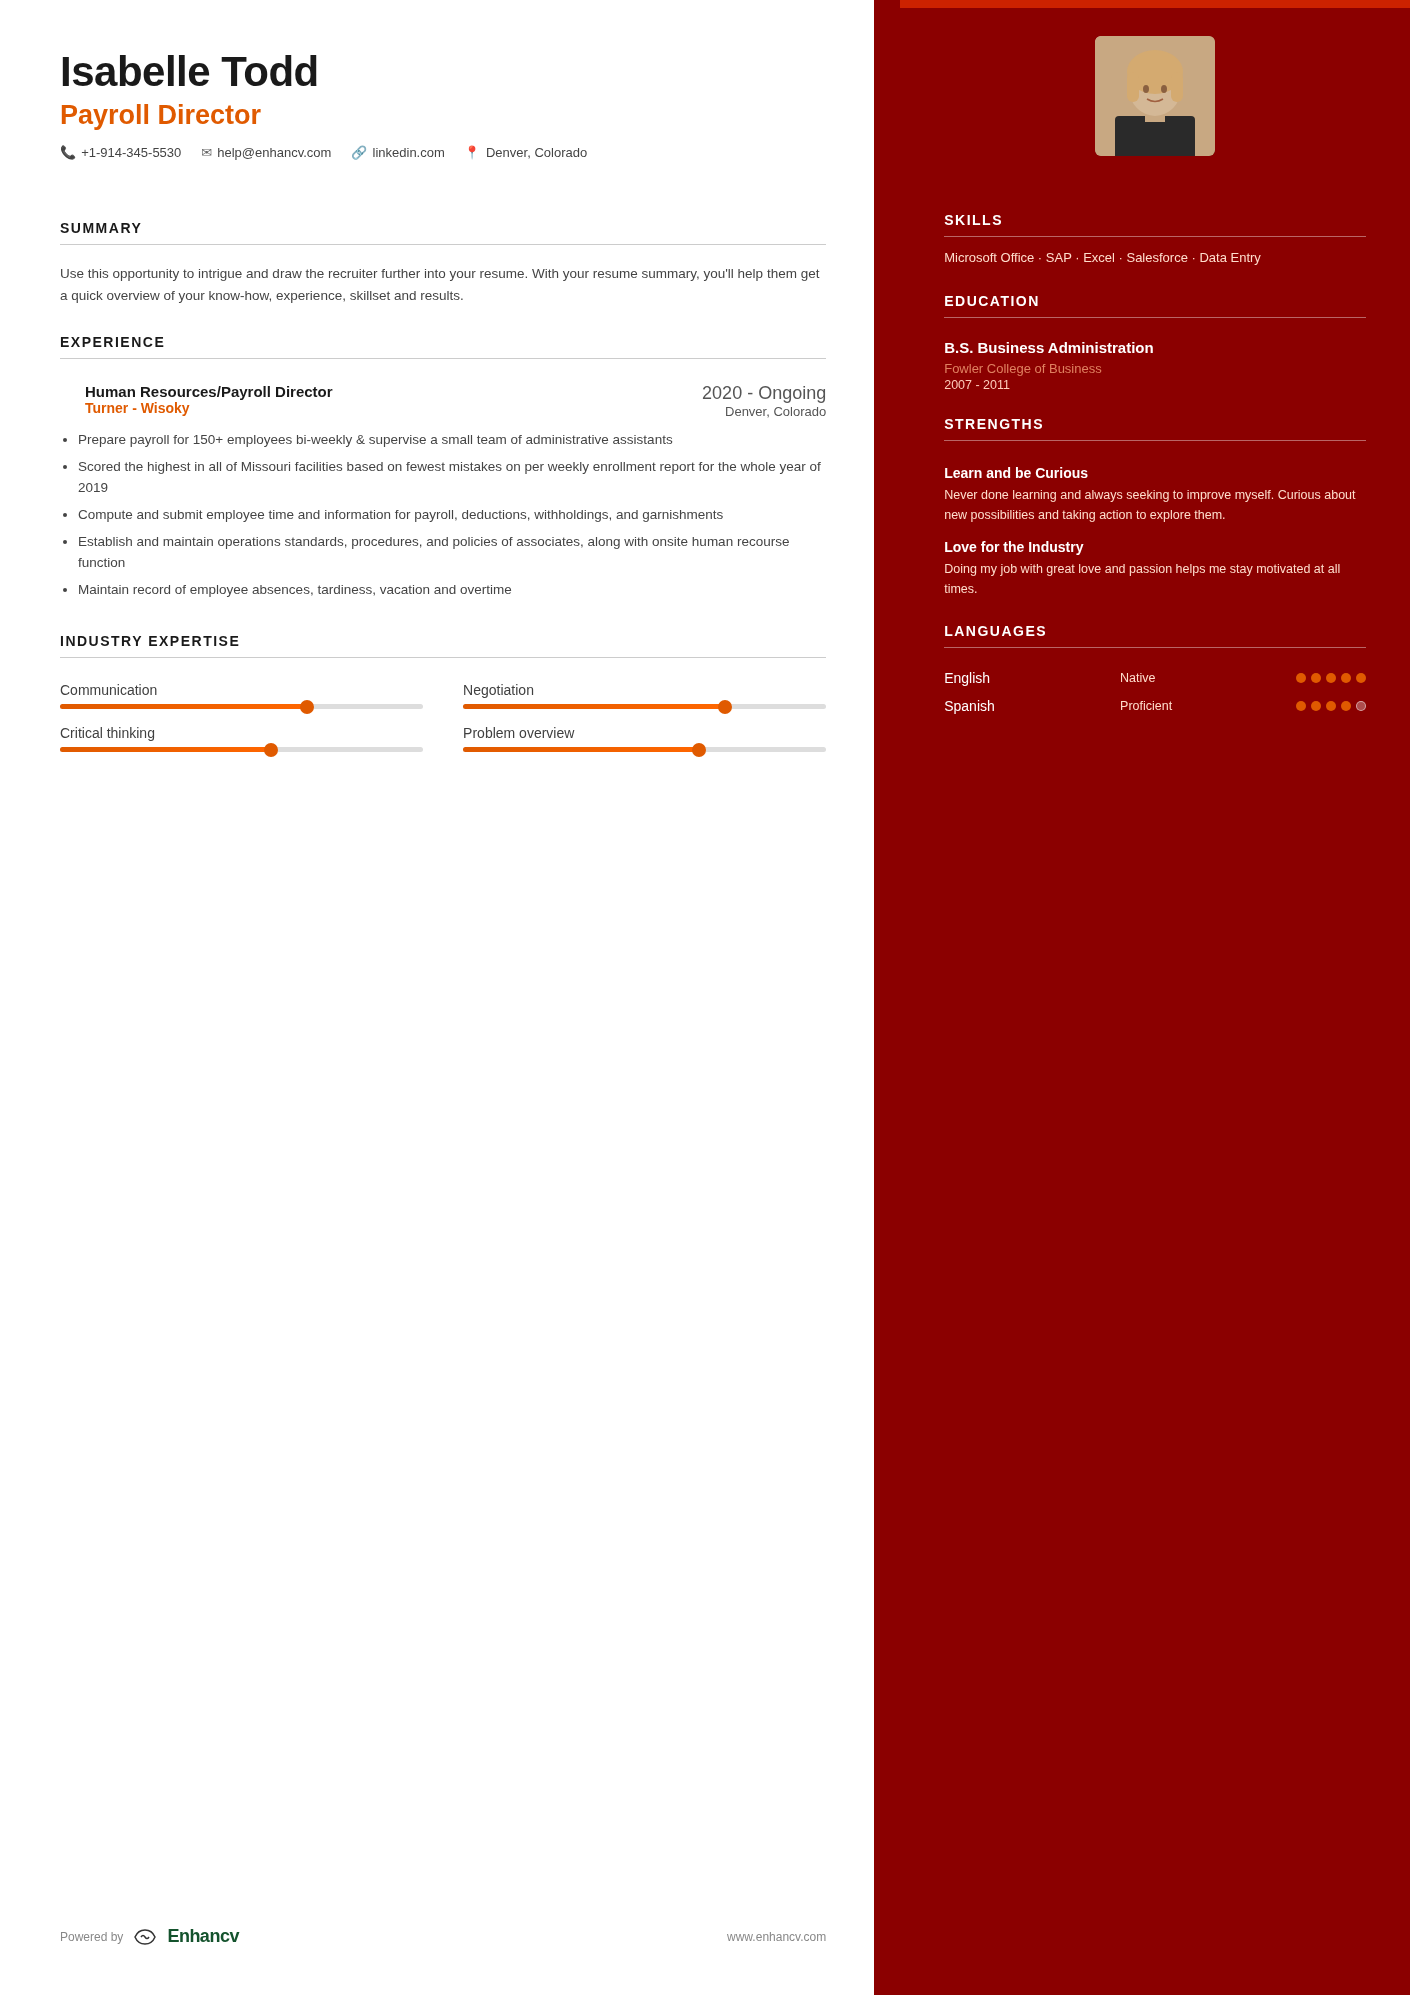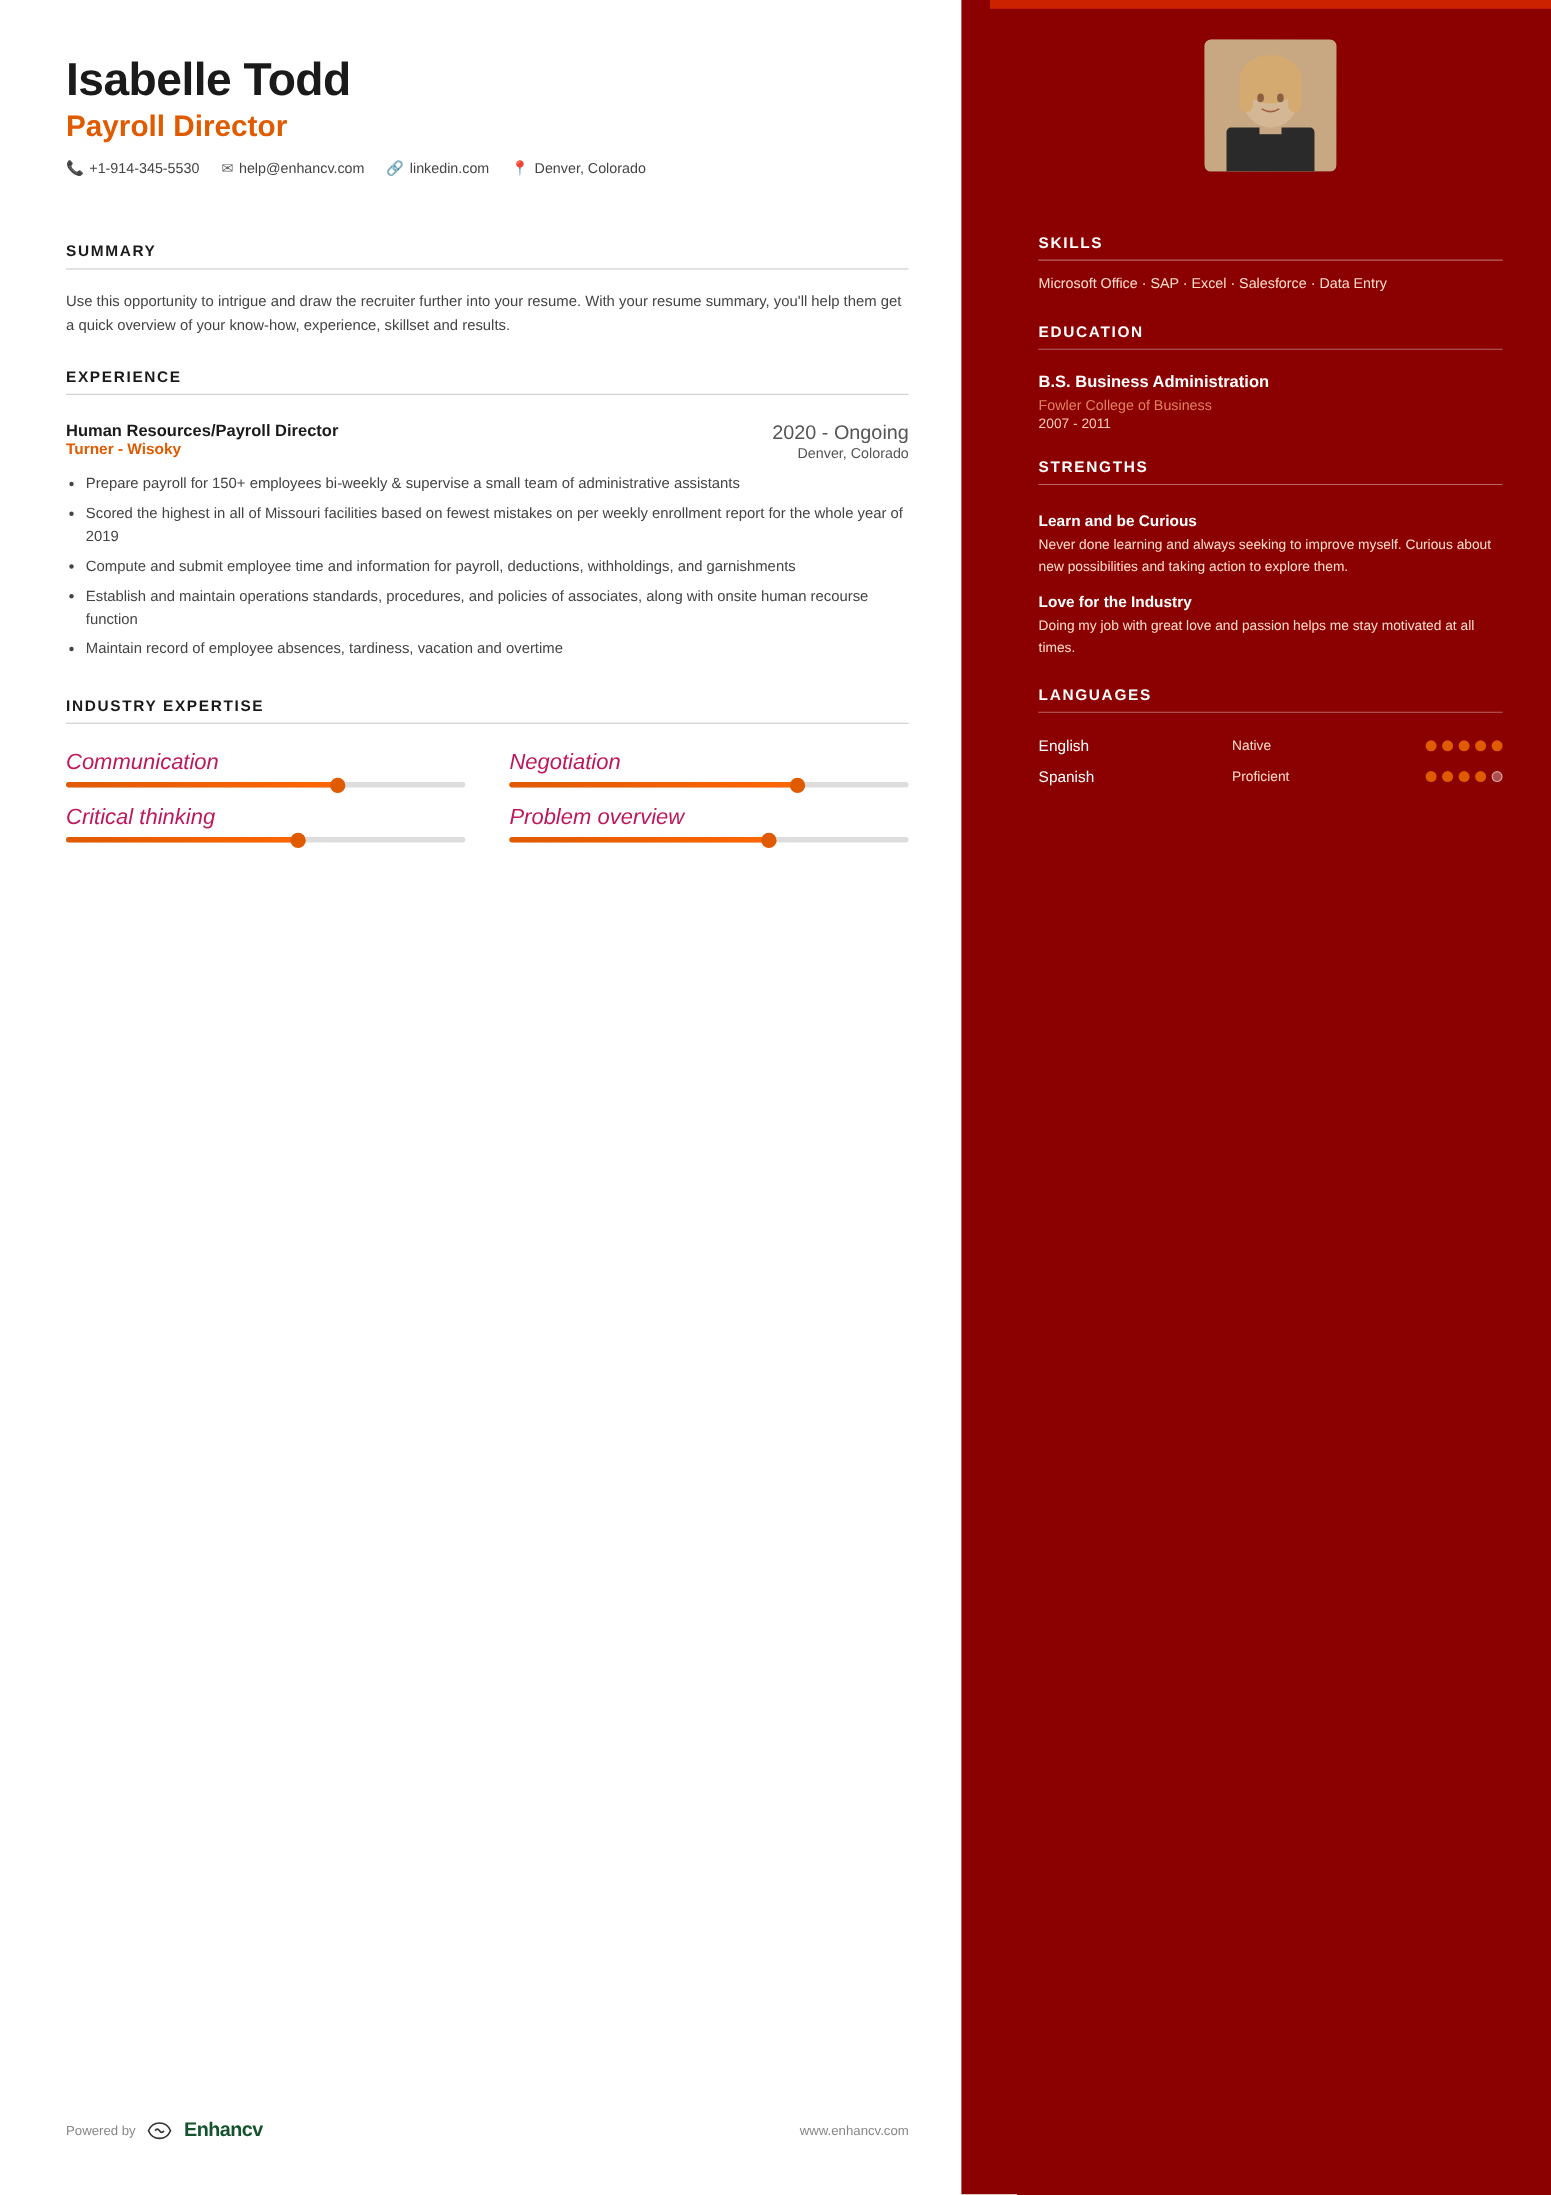--- a/index.html
+++ b/index.html
@@ -91,20 +91,21 @@
       line-height: 1.6;
       margin-top: 8px;
     }
 
     
     .exp-header-row {
       display: flex;
       justify-content: space-between;
       align-items: flex-start;
       margin-top: 14px;
+      margin-left: 25px;
     }
     .exp-job-title {
       font-size: 15px;
       font-weight: 600;
       color: #1a1a1a;
     }
     .exp-dates {
       font-size: 18px;
       color: #555;
       text-align: right;
@@ -137,23 +138,22 @@
       grid-template-columns: 1fr 1fr;
       gap: 16px 40px;
       margin-top: 14px;
     }
     .expertise-item {
       display: flex;
       flex-direction: column;
       gap: 6px;
     }
     .expertise-label {
-      font-size: 20px;
-      color: #be185d;
-      font-style: italic;
+      font-size: 14px;
+      color: #404040;
     }
     .bar-track {
       height: 5px;
       background: #ddd;
       border-radius: 3px;
       position: relative;
       width: 100%;
     }
     .bar-fill {
       height: 100%;

